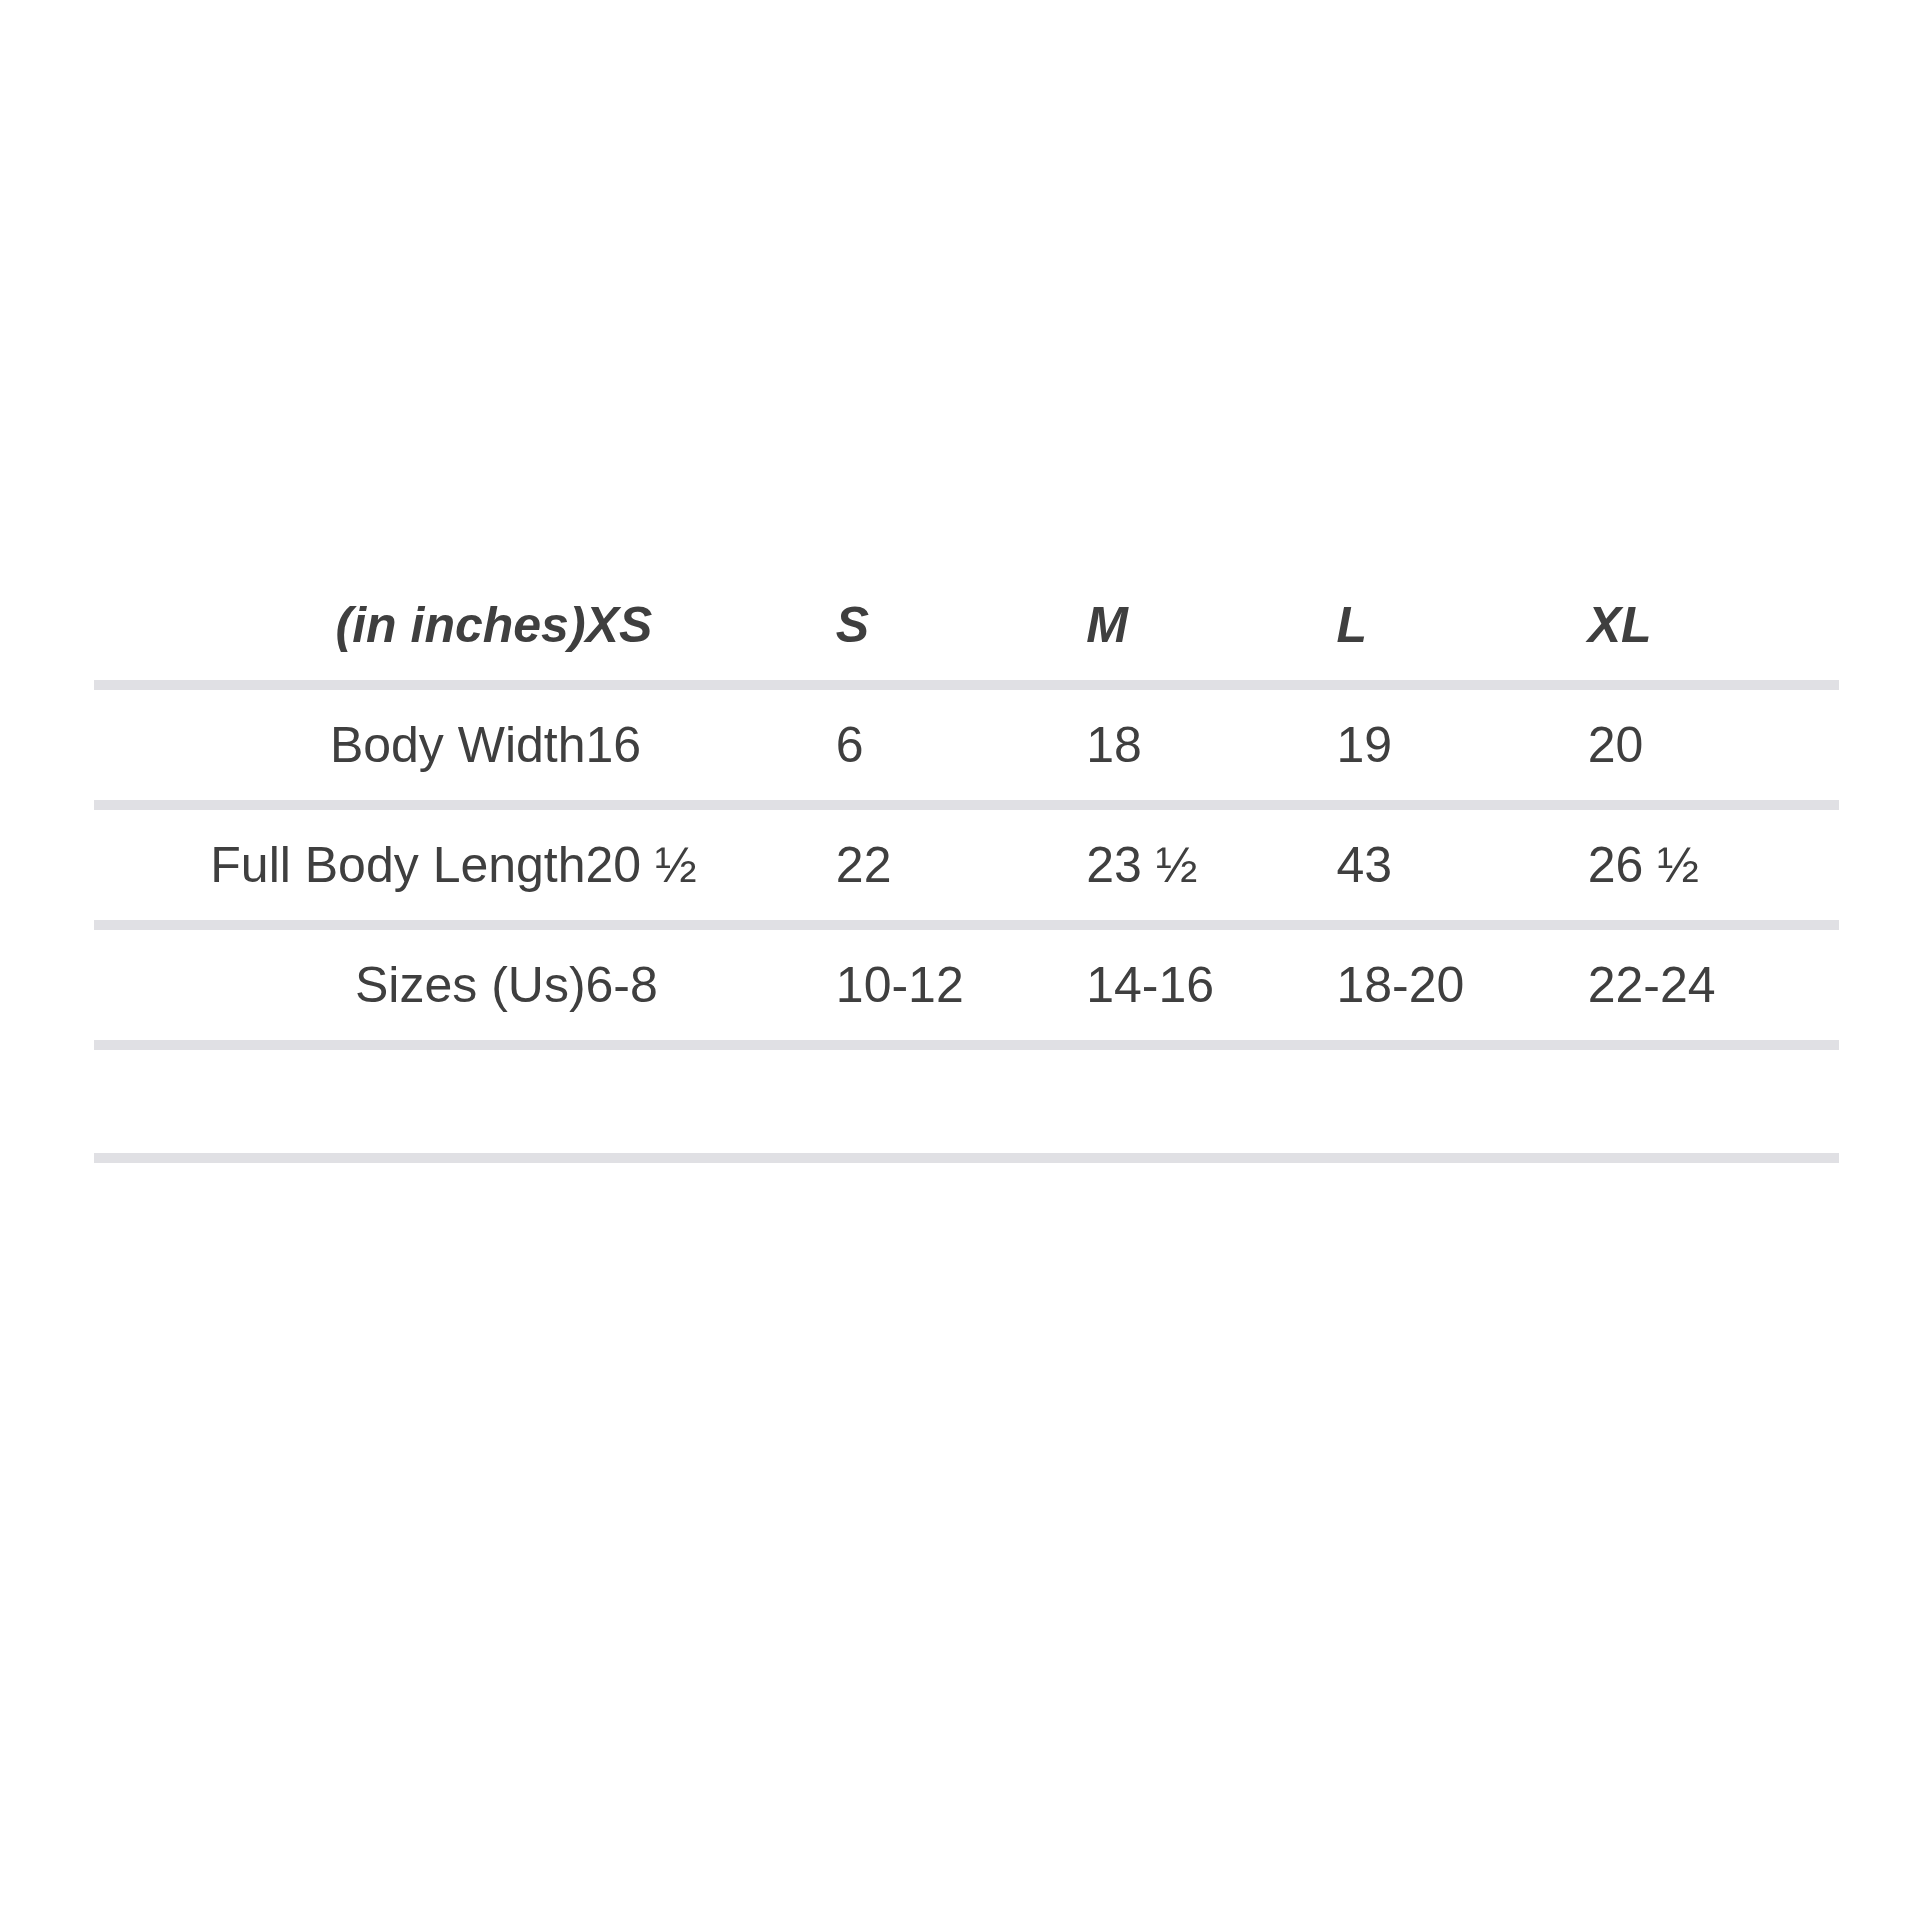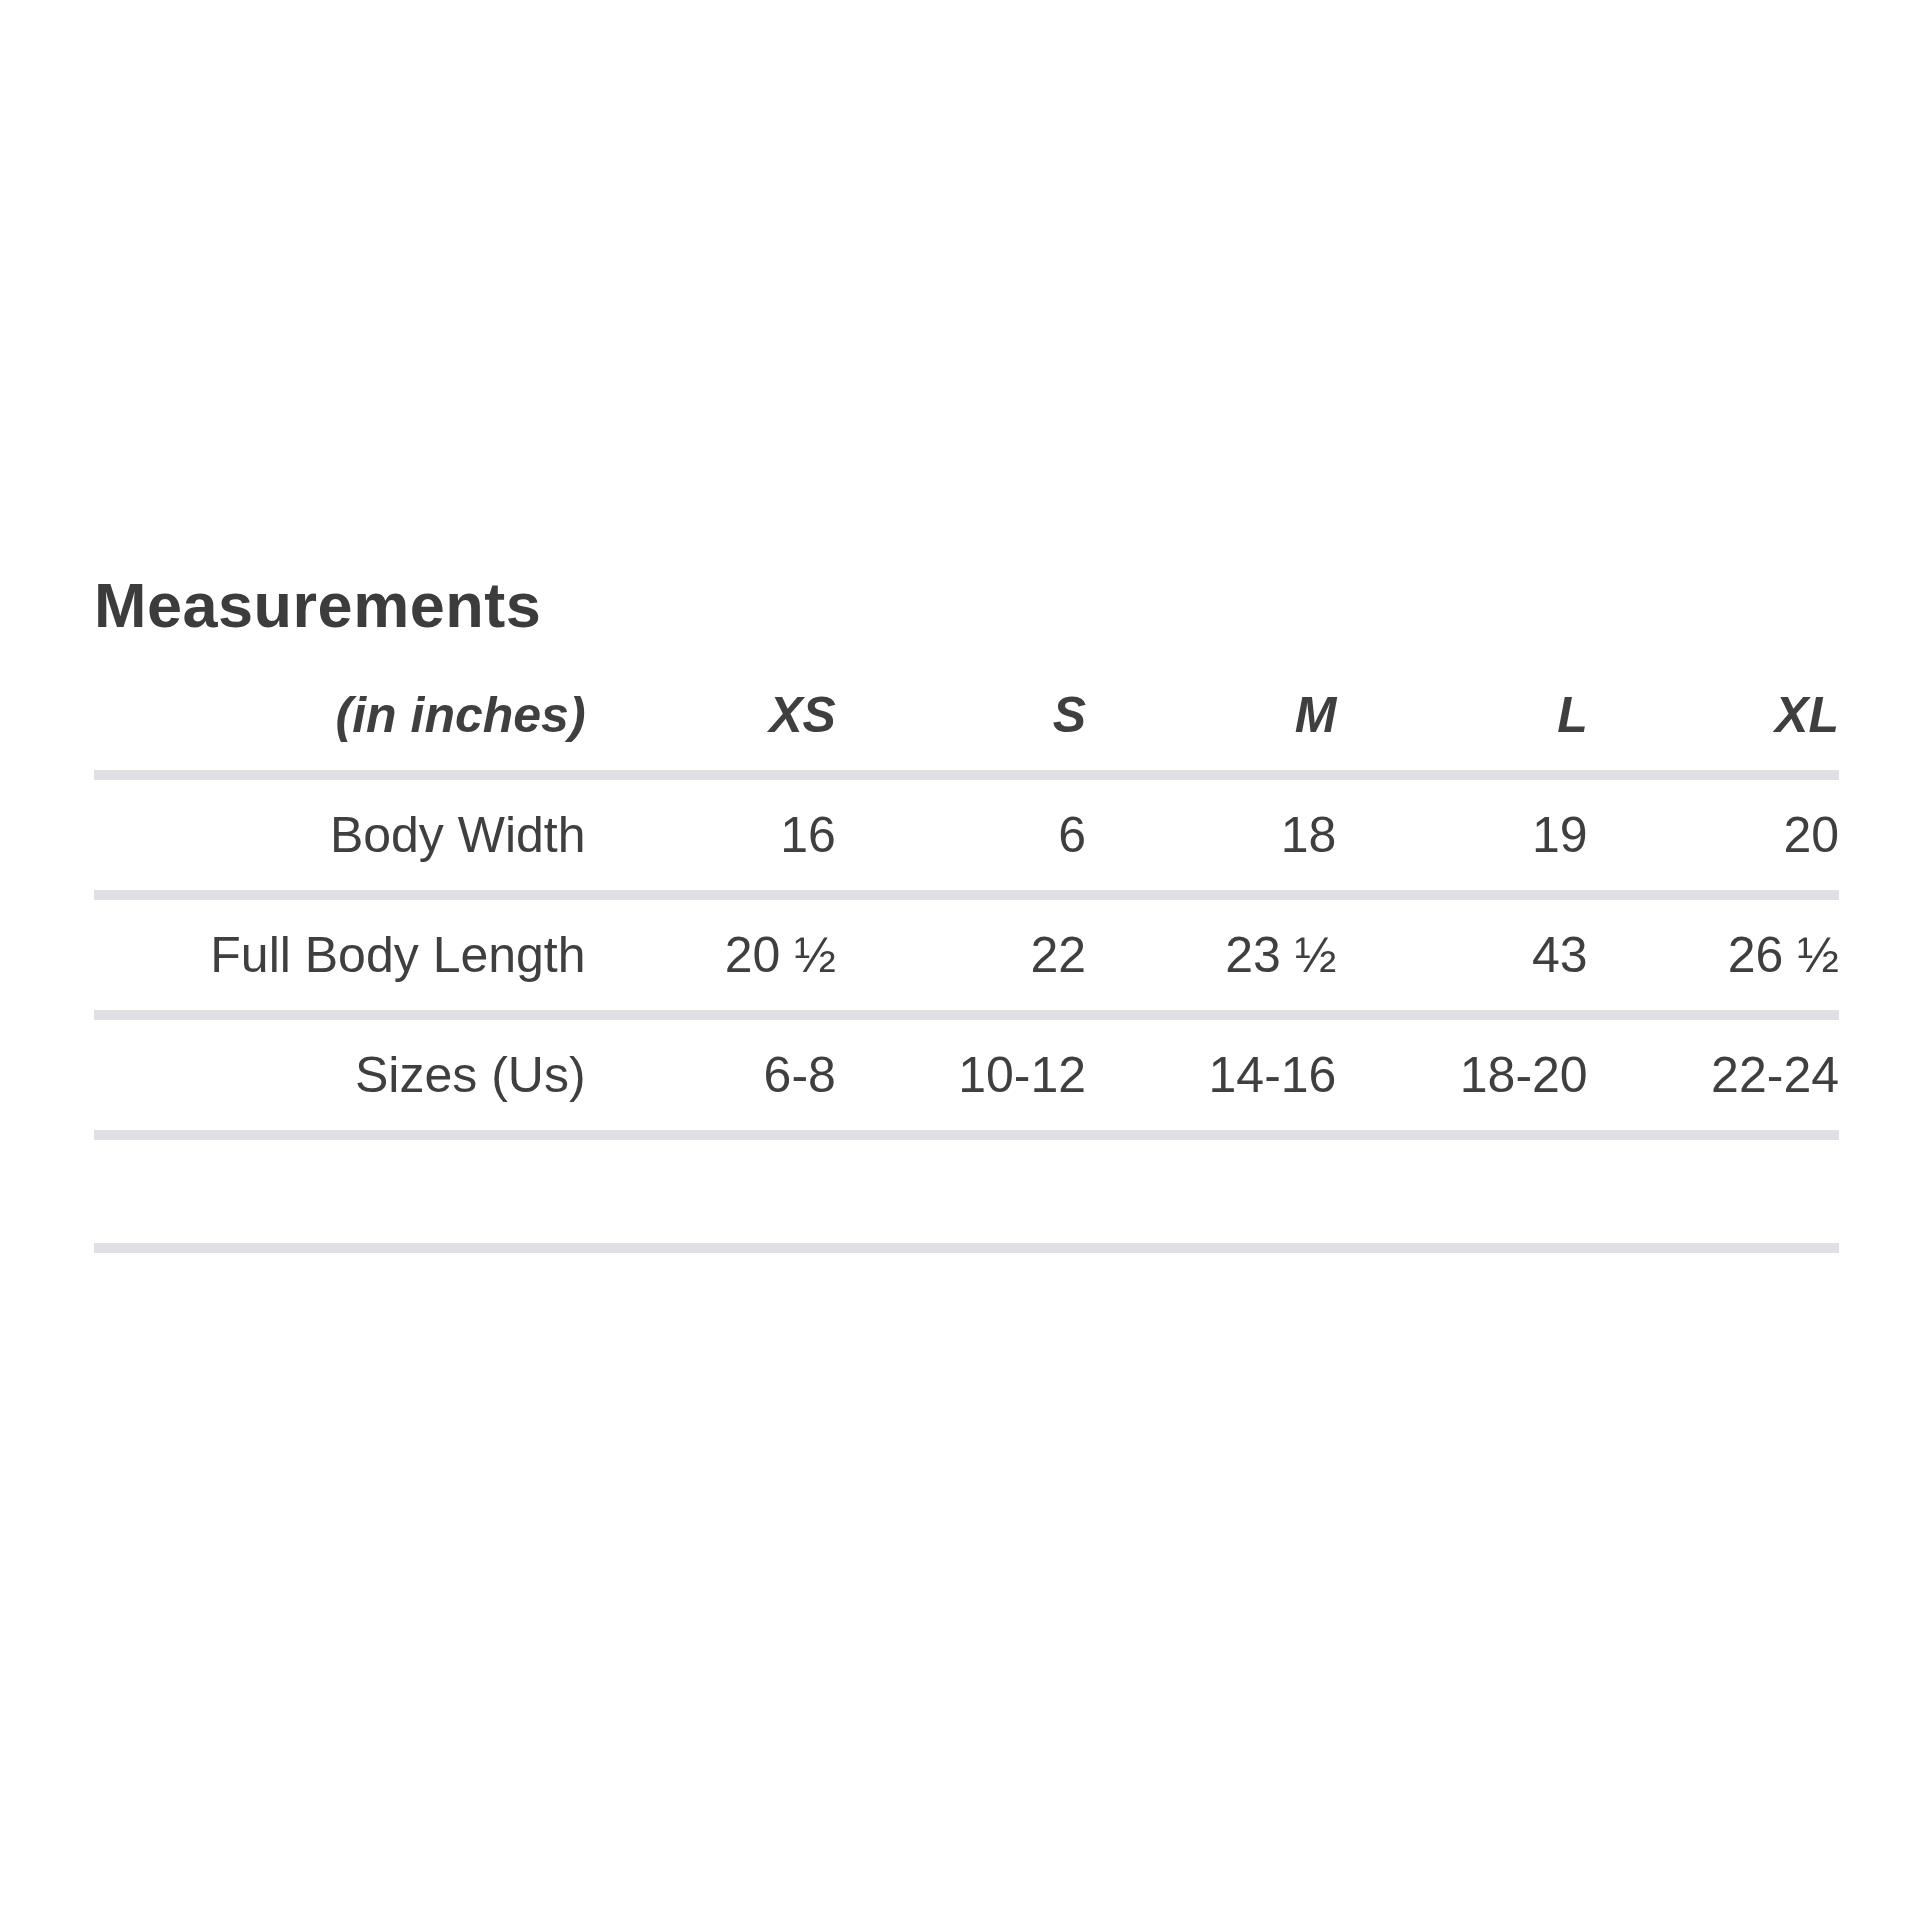--- a/index.html
+++ b/index.html
@@ -34,42 +34,41 @@
     border-collapse: collapse;
     table-layout: fixed;
   }
   table.measurements th,
   table.measurements td {
     font-size: 50px;
     font-weight: normal;
     color: #3f3f3f;
     height: 110px;
     padding: 0;
-    text-align: right;
+    text-align: left;
     vertical-align: middle;
     border-bottom: 10px solid #e0e0e4;
     white-space: nowrap;
   }
   table.measurements thead th {
     font-weight: bold;
     font-style: italic;
   }
   table.measurements .lbl {
     text-align: right;
   }
   table.measurements tr.empty-row td {
     height: 103px;
   }
 </style>
 </head>
 <body>
 
 <div class="chart-wrap">
 
-  <h1 class="title">Measurements</h1>
 
   <table class="measurements">
     <colgroup>
       <col style="width:491px">
       <col style="width:250px">
       <col style="width:250px">
       <col style="width:250px">
       <col style="width:251px">
       <col style="width:251px">
     </colgroup>

